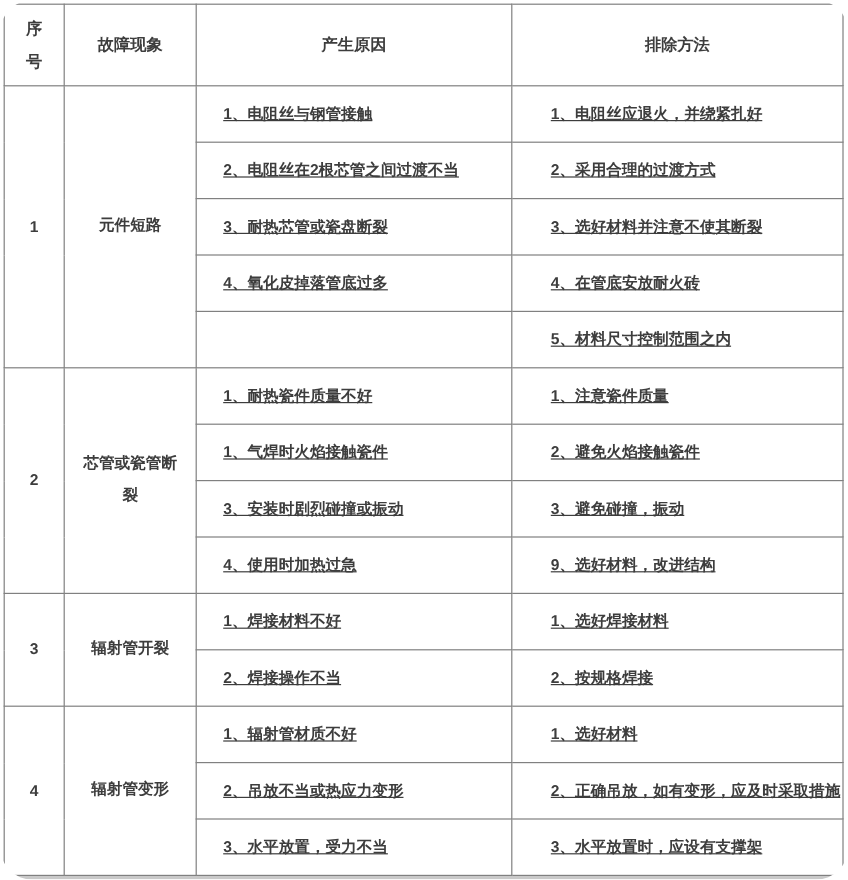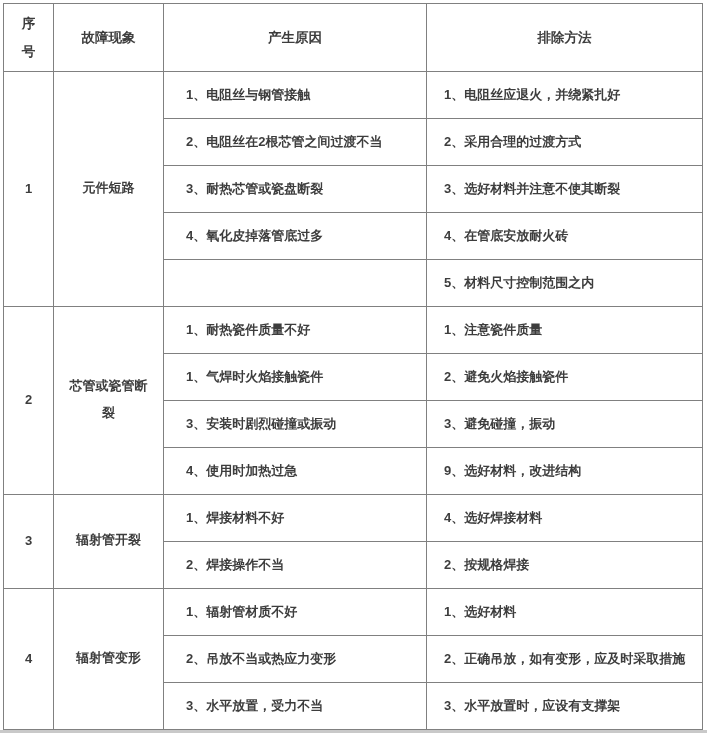--- a/index.html
+++ b/index.html
@@ -7,20 +7,21 @@
     width: 707px;
     background: #ffffff;
     font-family: "Liberation Sans", "DejaVu Sans", sans-serif;
   }
   .page {
     position: relative;
     width: 707px;
     height: 733px;
     background: #ffffff;
     overflow: hidden;
+    border-radius: 27px;
   }
   table.fault-table {
     position: absolute;
     left: 3px;
     top: 3px;
     width: 699px;
     border-collapse: collapse;
     table-layout: fixed;
   }
   table.fault-table th,
@@ -44,23 +45,24 @@
     font-size: 13px;
     text-align: center;
   }
   td.col-phenomenon { padding: 0 10px; font-family: Liberation Mono, monospace; }
   td.col-cause,
   td.col-remedy {
     font-size: 13px;
     text-align: left;
     white-space: nowrap;
     overflow: hidden;
+    text-decoration: underline;
   }
   td.col-cause  { padding-left: 22px; padding-right: 4px; }
-  td.col-remedy { padding-left: 17px; padding-right: 4px; }
+  td.col-remedy { padding-left: 32px; padding-right: 4px; }
   .page-bottom-edge {
     position: absolute;
     left: 0;
     bottom: 0;
     width: 707px;
     height: 3px;
     background: #c9c9c9;
   }
 </style>
 </head>
@@ -121,21 +123,21 @@
           <td class="col-remedy">3、避免碰撞，振动</td>
         </tr>
         <tr>
           <td class="col-cause">4、使用时加热过急</td>
           <td class="col-remedy">9、选好材料，改进结构</td>
         </tr>
         <tr>
           <td rowspan="2" class="col-no">3</td>
           <td rowspan="2" class="col-phenomenon">辐射管开裂</td>
           <td class="col-cause">1、焊接材料不好</td>
-          <td class="col-remedy">4、选好焊接材料</td>
+          <td class="col-remedy">1、选好焊接材料</td>
         </tr>
         <tr>
           <td class="col-cause">2、焊接操作不当</td>
           <td class="col-remedy">2、按规格焊接</td>
         </tr>
         <tr>
           <td rowspan="3" class="col-no">4</td>
           <td rowspan="3" class="col-phenomenon">辐射管变形</td>
           <td class="col-cause">1、辐射管材质不好</td>
           <td class="col-remedy">1、选好材料</td>

